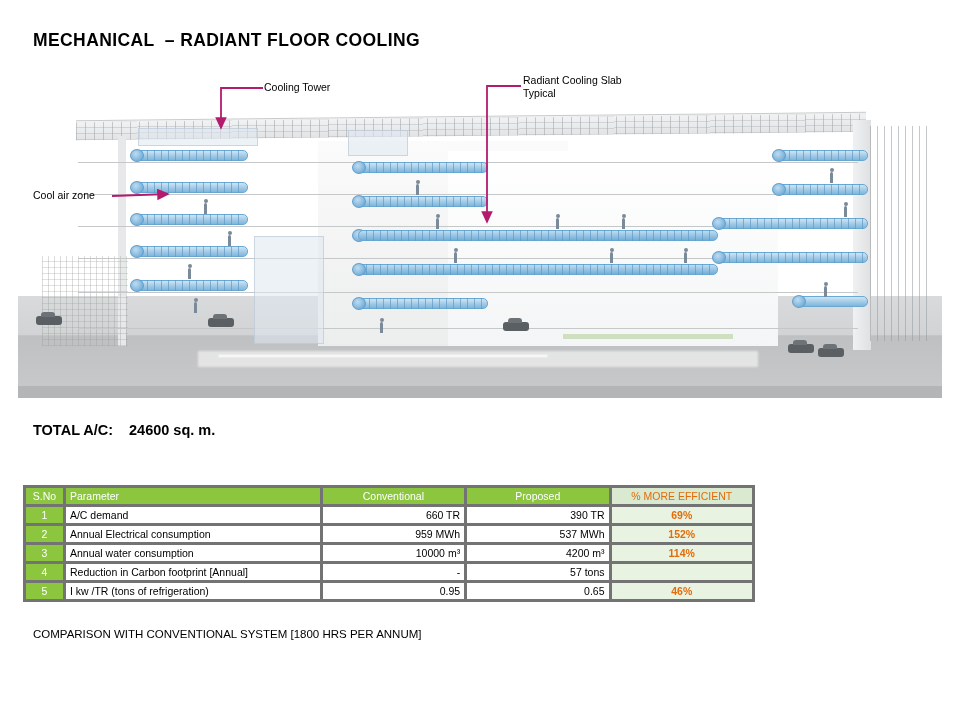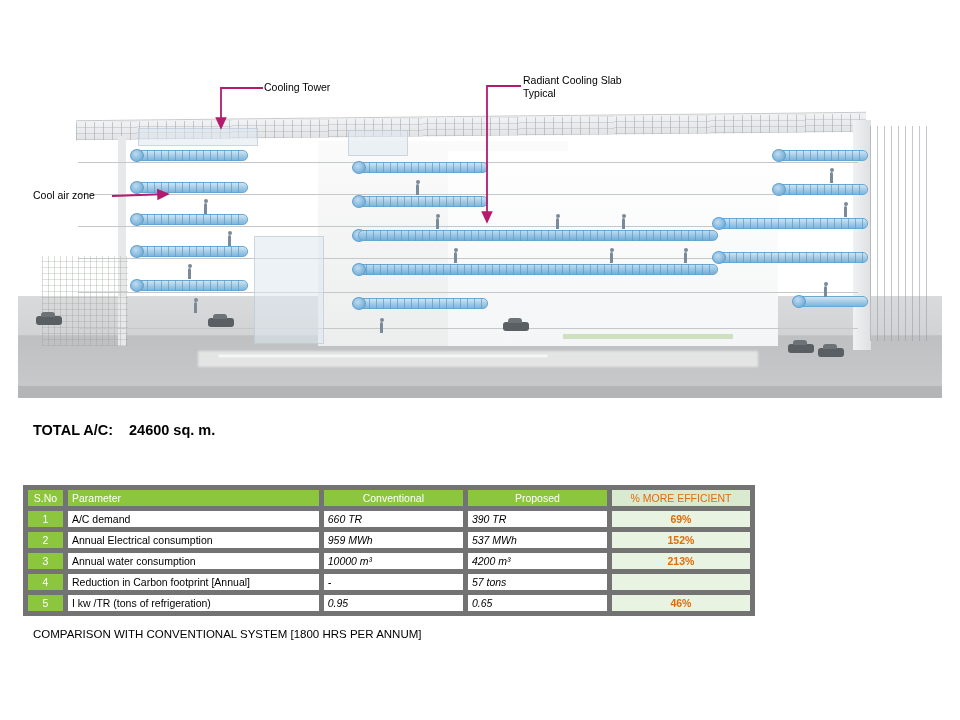--- a/index.html
+++ b/index.html
@@ -189,21 +189,21 @@
     top: 485px;
     width: 732px;
   }
   table.data {
     border-collapse: collapse;
     width: 732px;
     font-size: 10.5px;
     color: #000000;
   }
   table.data th, table.data td {
-    border: 5px solid #737373;
+    border: 3px solid #737373;
     padding: 2px 4px;
     height: 19px;
     vertical-align: middle;
   }
   table.data thead th {
     background: #8cc63e;
     color: #ffffff;
     font-weight: normal;
     font-size: 10.5px;
   }
@@ -212,21 +212,21 @@
     color: #e36c0a;
     font-weight: normal;
   }
   table.data td.sno {
     background: #8cc63e;
     color: #ffffff;
     text-align: center;
     width: 40px;
   }
   table.data td.param { text-align: left; width: 258px; }
-  table.data td.num { text-align: left; width: 145px; font-style: italic; }
+  table.data td.num { text-align: right; width: 145px; }
   table.data td.eff {
     text-align: center;
     width: 144px;
     background: #e9f3e1;
     color: #e36c0a;
     font-weight: bold;
   }
 
   .caption {
     position: absolute;
@@ -243,20 +243,21 @@
     left: 0; top: 668px;
     width: 960px; height: 52px;
     background: #ffffff;
   }
 </style>
 </head>
 <body>
 
 <div class="slide">
 
+  <div class="slide-title">MECHANICAL  – RADIANT FLOOR COOLING</div>
 
   <div class="render-area">
     <div class="sky"></div>
     <div class="ground-band"></div>
     <div class="ground-plinth"></div>
 
     <div class="bldg-roof"></div>
     <div class="roof-grid"></div>
 
     <div class="core-left"></div>
@@ -415,21 +416,21 @@
           <td class="param">Annual Electrical consumption</td>
           <td class="num">959 MWh</td>
           <td class="num">537 MWh</td>
           <td class="eff">152%</td>
         </tr>
         <tr>
           <td class="sno">3</td>
           <td class="param">Annual water consumption</td>
           <td class="num">10000 m³</td>
           <td class="num">4200 m³</td>
-          <td class="eff">213%</td>
+          <td class="eff">114%</td>
         </tr>
         <tr>
           <td class="sno">4</td>
           <td class="param">Reduction in Carbon footprint [Annual]</td>
           <td class="num">-</td>
           <td class="num">57 tons</td>
           <td class="eff"></td>
         </tr>
         <tr>
           <td class="sno">5</td>

